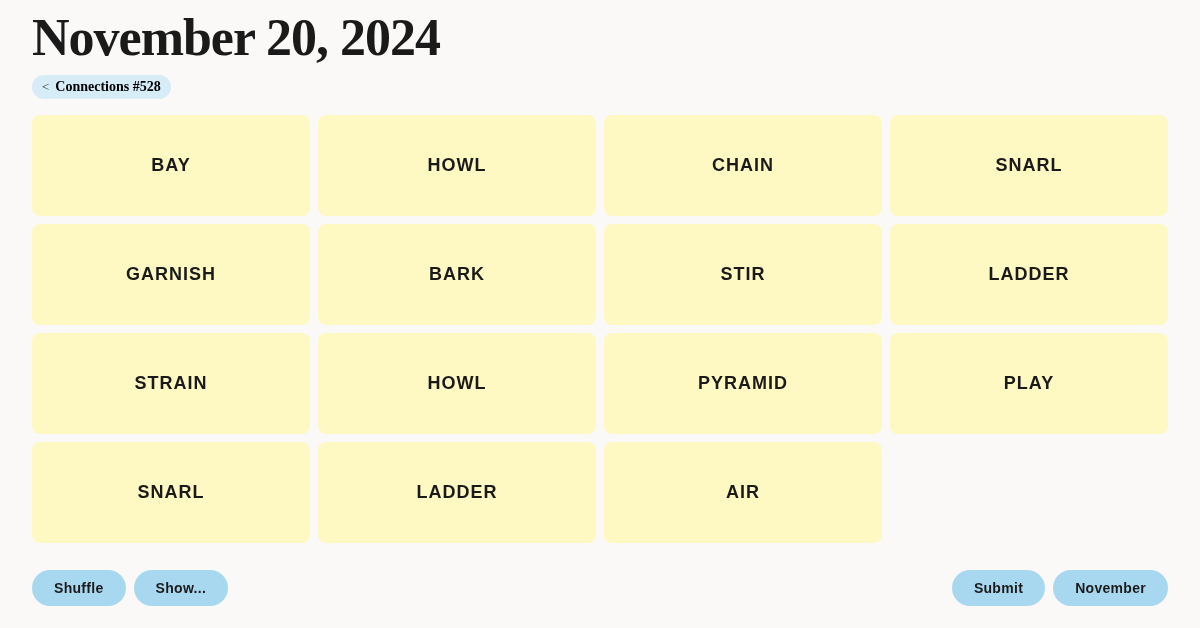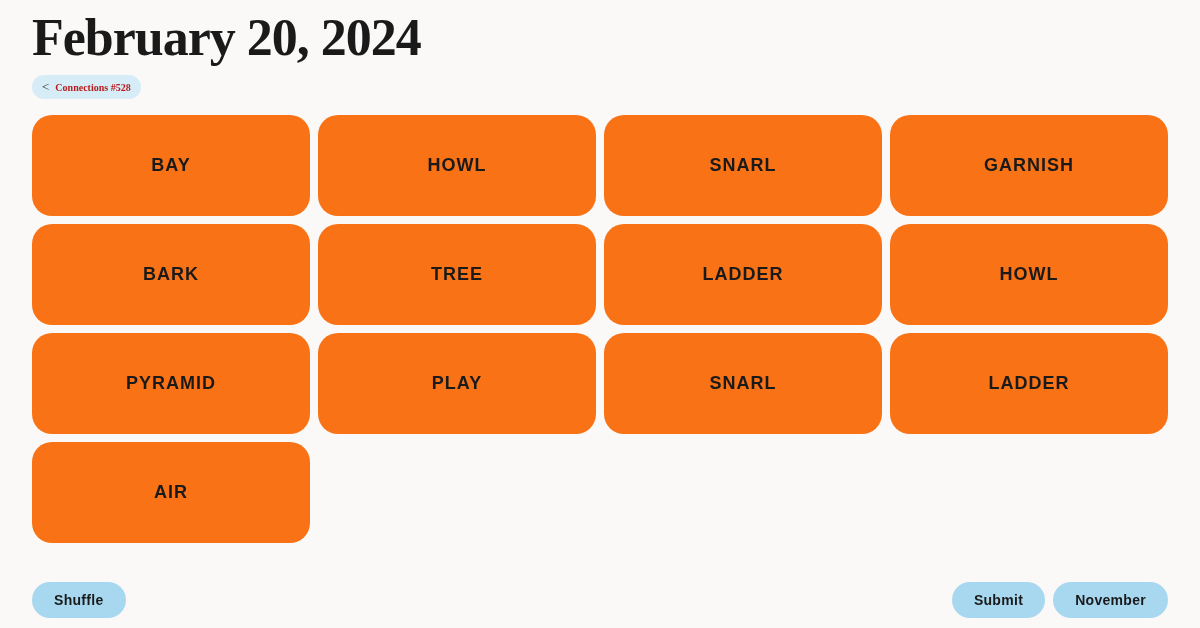--- a/index.html
+++ b/index.html
@@ -41,58 +41,58 @@
       display: inline-flex;
       cursor: pointer;
     }
 
     .back-arrow {
       font-size: 13px;
       color: #333;
     }
 
     .back-label {
-      font-size: 10px;
+      font-size: 14px;
       font-weight: 600;
-      color: #b91c1c;
+      color: #000000;
     }
 
     .grid-container {
       padding: 16px 32px;
       display: grid;
       grid-template-columns: repeat(4, 1fr);
       grid-template-rows: repeat(4, 1fr);
       gap: 8px;
       height: 460px;
     }
 
     .word-tile {
-      background-color: #f97316;
-      border-radius: 20px;
+      background-color: #fef9c3;
+      border-radius: 8px;
       display: flex;
       align-items: center;
       justify-content: center;
       cursor: pointer;
       user-select: none;
     }
 
     .word-text {
       font-size: 18px;
       font-weight: 900;
       letter-spacing: 1px;
       color: #1a1a1a;
       font-family: 'Arial Black', 'Arial', sans-serif;
     }
 
     .bottom-buttons {
       display: flex;
       gap: 8px;
       padding: 0 32px;
       position: absolute;
-      bottom: 0;
+      bottom: 12px;
       left: 0;
       right: 0;
       height: 56px;
       align-items: center;
     }
 
     .action-btn {
       background-color: #a8d8f0;
       border: none;
       border-radius: 28px;
@@ -117,48 +117,54 @@
     .bottom-right-btns {
       display: flex;
       gap: 8px;
       margin-left: auto;
     }
   </style>
 </head>
 <body>
 
 <div class="page-header">
-  <div class="page-title">February 20, 2024</div>
+  <div class="page-title">November 20, 2024</div>
   <div class="back-nav">
     <span class="back-arrow">&lt;</span>
     <span class="back-label">Connections #528</span>
   </div>
 </div>
 
 <div class="grid-container" id="word-grid">
 <div class="word-tile">
       <span class="word-text">BAY</span>
     </div>
     <div class="word-tile">
       <span class="word-text">HOWL</span>
     </div>
     <div class="word-tile">
+      <span class="word-text">CHAIN</span>
+    </div>
+    <div class="word-tile">
       <span class="word-text">SNARL</span>
     </div>
     <div class="word-tile">
       <span class="word-text">GARNISH</span>
     </div>
     <div class="word-tile">
       <span class="word-text">BARK</span>
     </div>
     <div class="word-tile">
-      <span class="word-text">TREE</span>
+      <span class="word-text">STIR</span>
     </div>
     <div class="word-tile">
       <span class="word-text">LADDER</span>
+    </div>
+    <div class="word-tile">
+      <span class="word-text">STRAIN</span>
     </div>
     <div class="word-tile">
       <span class="word-text">HOWL</span>
     </div>
     <div class="word-tile">
       <span class="word-text">PYRAMID</span>
     </div>
     <div class="word-tile">
       <span class="word-text">PLAY</span>
     </div>
@@ -169,18 +175,19 @@
       <span class="word-text">LADDER</span>
     </div>
     <div class="word-tile">
       <span class="word-text">AIR</span>
     </div>
   </div>
 
 <div class="bottom-buttons">
   <div class="bottom-left-btns">
     <button class="action-btn">Shuffle</button>
+    <button class="action-btn">Show...</button>
   </div>
   <div class="bottom-right-btns">
     <button class="action-btn action-btn-wide">Submit</button>
     <button class="action-btn action-btn-wide">November</button>
   </div>
 </div>
 
 </body></html>

